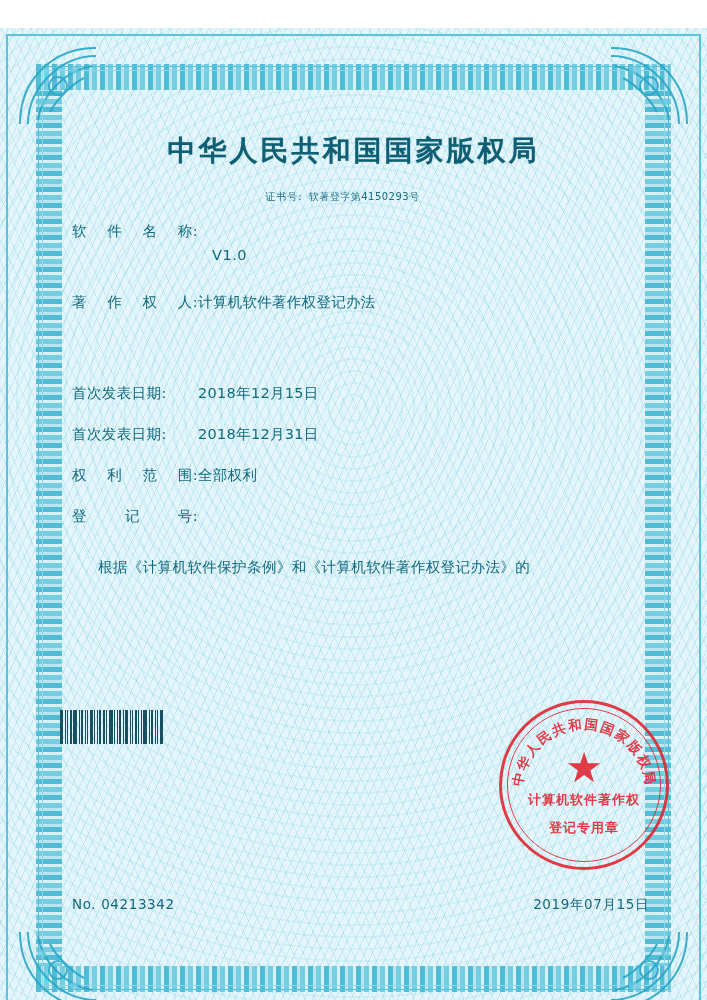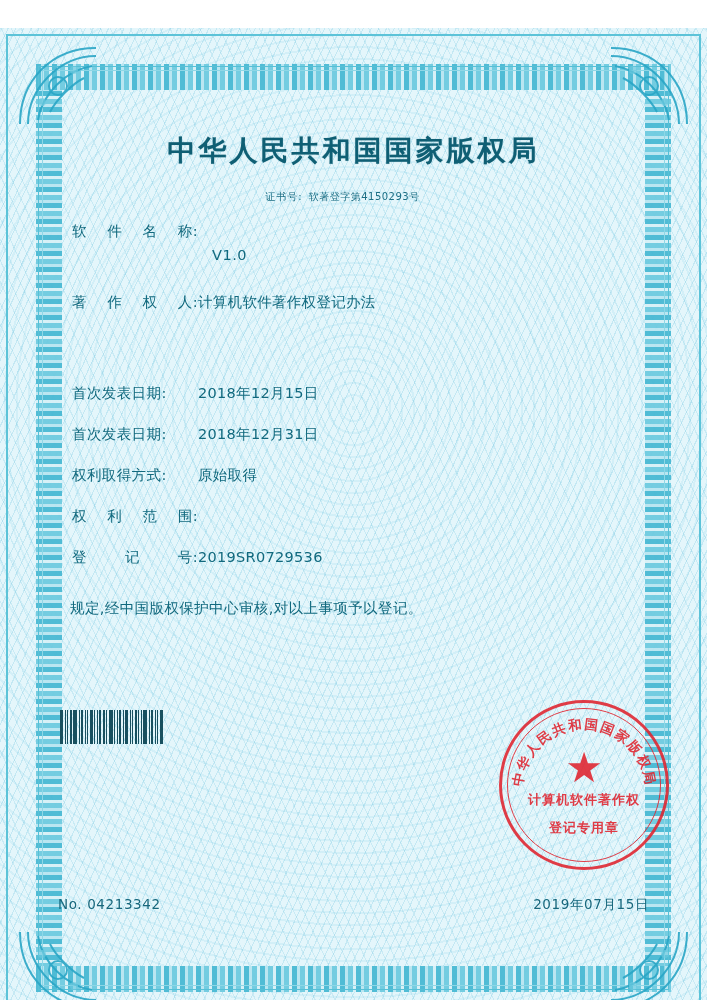--- a/index.html
+++ b/index.html
@@ -233,21 +233,21 @@
     font-size: 13px;
     font-weight: bold;
     letter-spacing: 1px;
     color: #e0232e;
   }
   .seal .bottom-line1 { top: 88px; }
   .seal .bottom-line2 { top: 116px; }
 
   .footer {
     position: absolute;
-    left: 58px;
+    left: 72px;
     right: 58px;
     top: 868px;
     display: flex;
     justify-content: space-between;
     font-size: 13.5px;
     color: #17677c;
     letter-spacing: 0.6px;
   }
   .footer .num { font-family: "DejaVu Sans", "Liberation Sans", sans-serif; }
   .footer .date { font-family: "DejaVu Sans", "Liberation Sans", sans-serif; }
@@ -355,47 +355,43 @@
       <div class="field-row row-spaced">
         <div class="field-label">首次发表日期:</div>
         <div class="field-value">2018年12月15日</div>
       </div>
 
       <div class="field-row row-spaced">
         <div class="field-label">首次发表日期:</div>
         <div class="field-value">2018年12月31日</div>
       </div>
 
-      <div class="field-row row-spaced">
-        <div class="field-label">权利取得方式:</div>
-        <div class="field-value">原始取得</div>
-      </div>
 
       <div class="field-row row-spaced">
         <div class="field-label spread">
           <span>权</span>
           <span>利</span>
           <span>范</span>
           <span>围:</span>
         </div>
+        <div class="field-value">全部权利</div>
       </div>
 
       <div class="field-row row-spaced">
         <div class="field-label spread">
           <span>登</span>
           <span>记</span>
           <span>号:</span>
         </div>
-        <div class="field-value">2019SR0729536</div>
       </div>
 
     </div>
 
     <div class="statement">
-      <div>规定,经中国版权保护中心审核,对以上事项予以登记。</div>
+      <div><span class="indent"></span><span>根据《计算机软件保护条例》和《计算机软件著作权登记办法》的</span></div>
     </div>
 
   </div>
 
   <div class="barcode" id="barcode">
       <i style="width: 3px;"></i>
       <i style="width: 1px;"></i>
       <i style="width: 1px;"></i>
       <i style="width: 2px;"></i>
       <i style="width: 4px;"></i>

